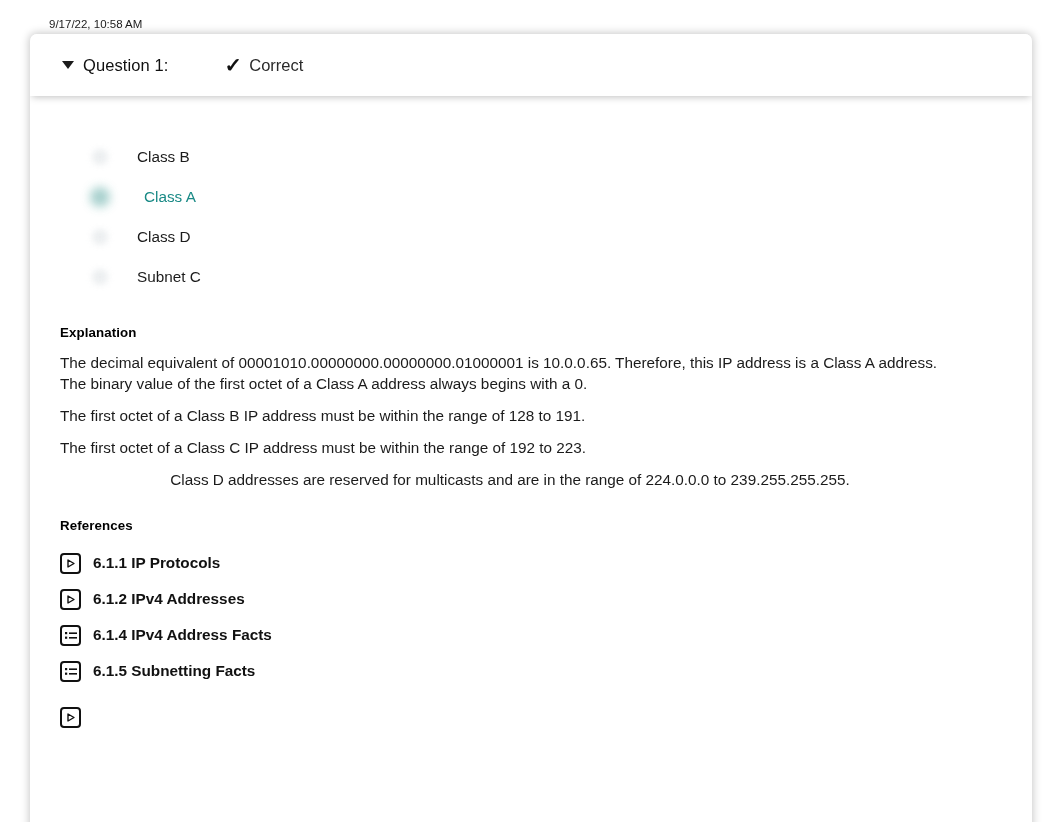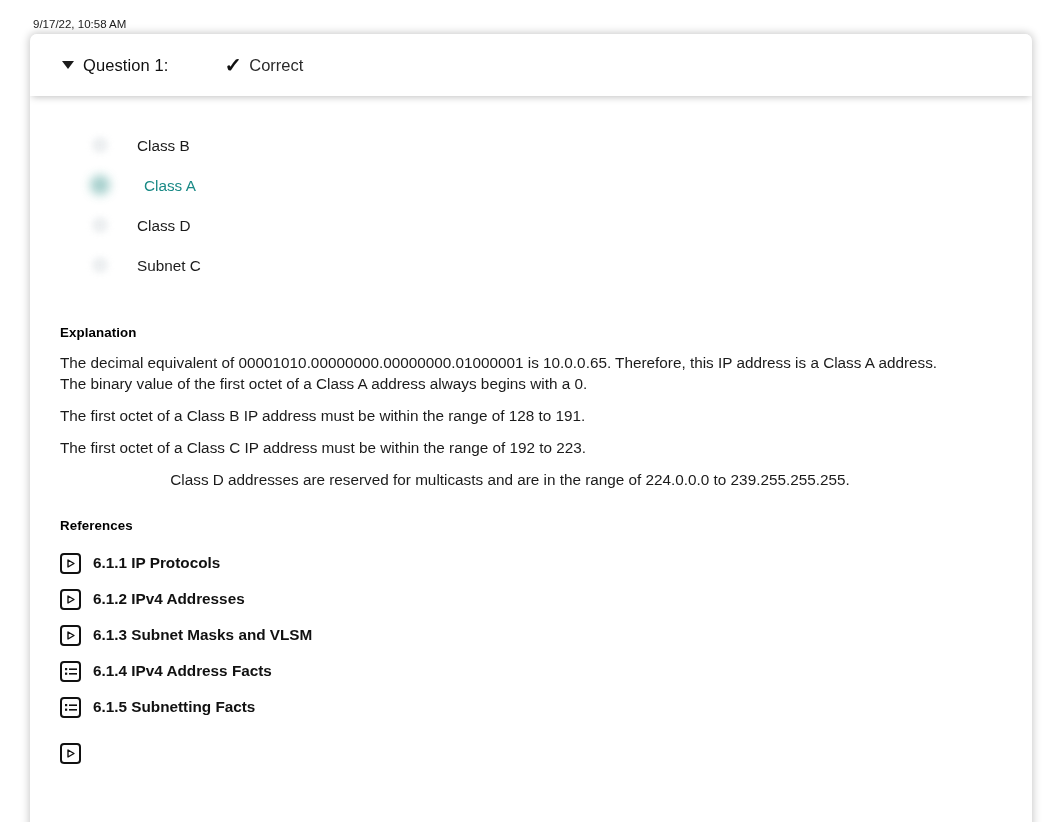--- a/index.html
+++ b/index.html
@@ -12,21 +12,21 @@
     height: 822px;
     font-family: "Liberation Sans", sans-serif;
     color: #1b1b1b;
     overflow: hidden;
     position: relative;
   }
 
   
   .print-header {
     position: absolute;
-    top: 0; left: 0;
+    top: 0; left: 16px;
     width: 896px;
     height: 38px;
     display: flex;
     align-items: center;
   }
   .print-header .ph-date {
     position: absolute;
     left: 33px;
     top: 17px;
     font-size: 11.5px;
@@ -114,21 +114,21 @@
     color: #1b1b1b;
   }
   .q-stem p { margin: 0 0 0 0; }
 
   
   .options {
     margin-top: 15px;
   }
   .option-row {
     display: flex;
-    align-items: flex-start;
+    align-items: center;
     height: 40px;
   }
   .radio {
     width: 16px;
     height: 16px;
     border-radius: 50%;
     margin-left: 32px;
     margin-right: 29px;
     flex: 0 0 auto;
     background: #e9ecee;
@@ -261,28 +261,20 @@
 
       <div class="ref-row">
         <span class="ref-icon">
           <svg width="9" height="9" viewBox="0 0 9 9">
               <polygon points="2,1 8,4.5 2,8" fill="none" stroke="#111111" stroke-width="1.4" stroke-linejoin="round"></polygon>
             </svg>
         </span>
         <span class="ref-label">6.1.2 IPv4 Addresses</span>
       </div>
 
-      <div class="ref-row">
-        <span class="ref-icon">
-          <svg width="9" height="9" viewBox="0 0 9 9">
-              <polygon points="2,1 8,4.5 2,8" fill="none" stroke="#111111" stroke-width="1.4" stroke-linejoin="round"></polygon>
-            </svg>
-        </span>
-        <span class="ref-label">6.1.3 Subnet Masks and VLSM</span>
-      </div>
 
       <div class="ref-row">
         <span class="ref-icon">
           <svg width="12" height="9" viewBox="0 0 12 9">
             <rect x="0" y="1" width="2.2" height="2.2" fill="#111111"></rect>
             <rect x="4" y="1.4" width="8" height="1.6" fill="#111111"></rect>
             <rect x="0" y="5.6" width="2.2" height="2.2" fill="#111111"></rect>
             <rect x="4" y="6" width="8" height="1.6" fill="#111111"></rect>
           </svg>
         </span>

